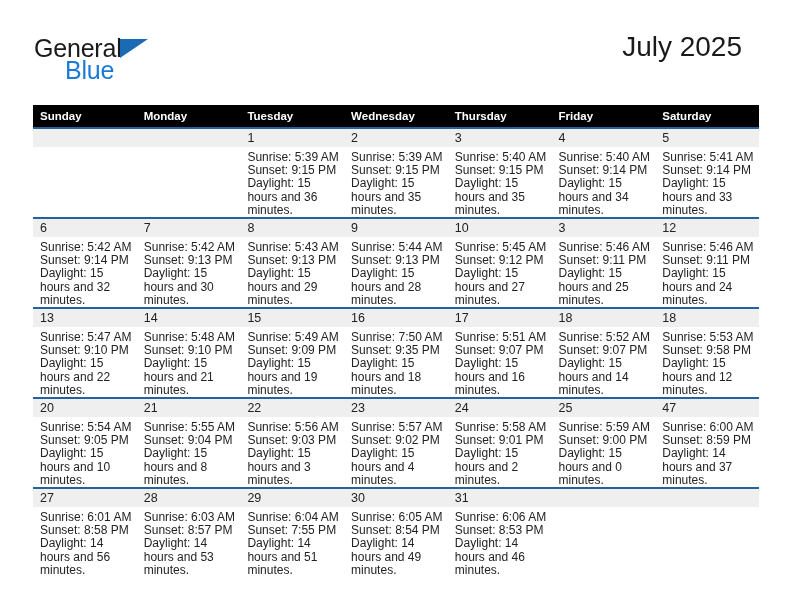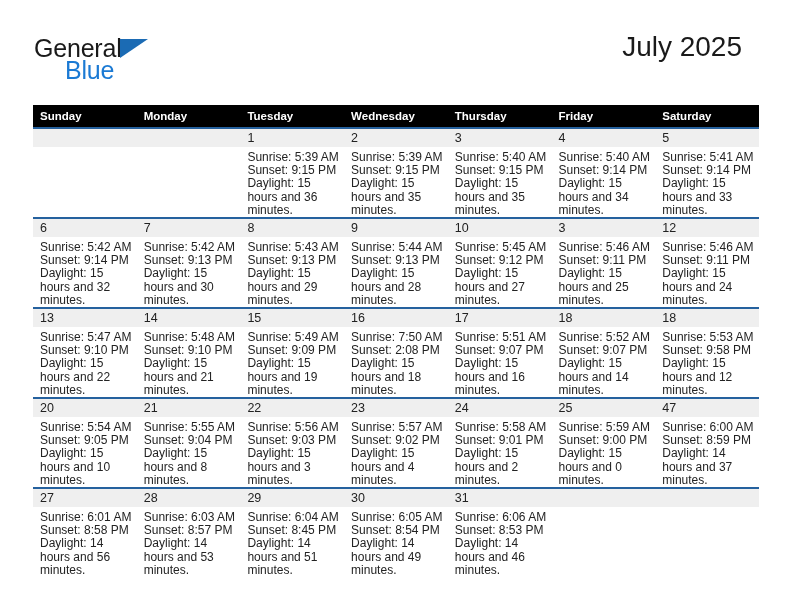--- a/index.html
+++ b/index.html
@@ -297,21 +297,21 @@
             <div class="info">
               <div>Sunrise: 5:49 AM</div>
               <div>Sunset: 9:09 PM</div>
               <div class="daylight">Daylight: 15 hours and 19 minutes.</div>
             </div>
           </td>
           <td>
             <div class="daynum">16</div>
             <div class="info">
               <div>Sunrise: 7:50 AM</div>
-              <div>Sunset: 2:08 PM</div>
+              <div>Sunset: 9:35 PM</div>
               <div class="daylight">Daylight: 15 hours and 18 minutes.</div>
             </div>
           </td>
           <td>
             <div class="daynum">17</div>
             <div class="info">
               <div>Sunrise: 5:51 AM</div>
               <div>Sunset: 9:07 PM</div>
               <div class="daylight">Daylight: 15 hours and 16 minutes.</div>
             </div>
@@ -405,21 +405,21 @@
             <div class="info">
               <div>Sunrise: 6:03 AM</div>
               <div>Sunset: 8:57 PM</div>
               <div class="daylight">Daylight: 14 hours and 53 minutes.</div>
             </div>
           </td>
           <td>
             <div class="daynum">29</div>
             <div class="info">
               <div>Sunrise: 6:04 AM</div>
-              <div>Sunset: 8:45 PM</div>
+              <div>Sunset: 7:55 PM</div>
               <div class="daylight">Daylight: 14 hours and 51 minutes.</div>
             </div>
           </td>
           <td>
             <div class="daynum">30</div>
             <div class="info">
               <div>Sunrise: 6:05 AM</div>
               <div>Sunset: 8:54 PM</div>
               <div class="daylight">Daylight: 14 hours and 49 minutes.</div>
             </div>

